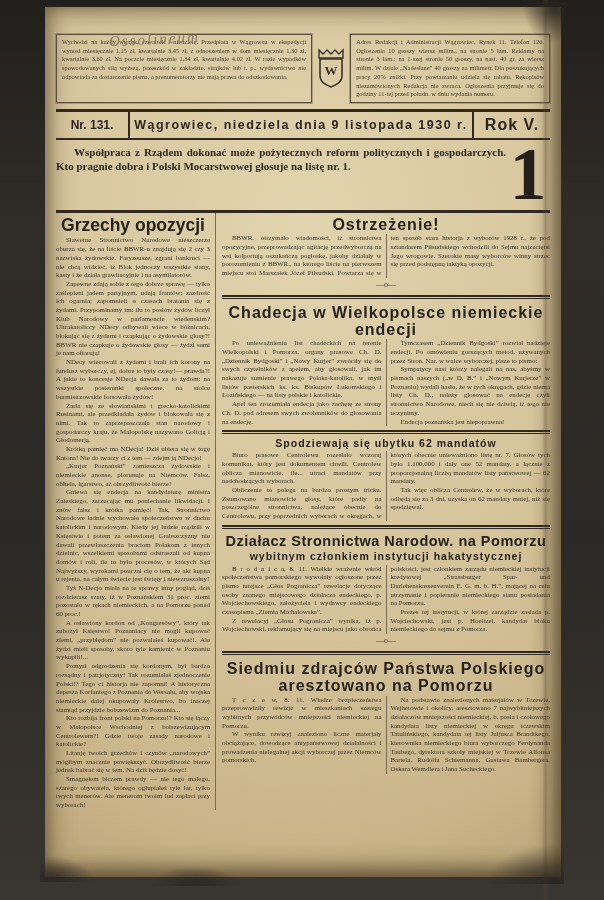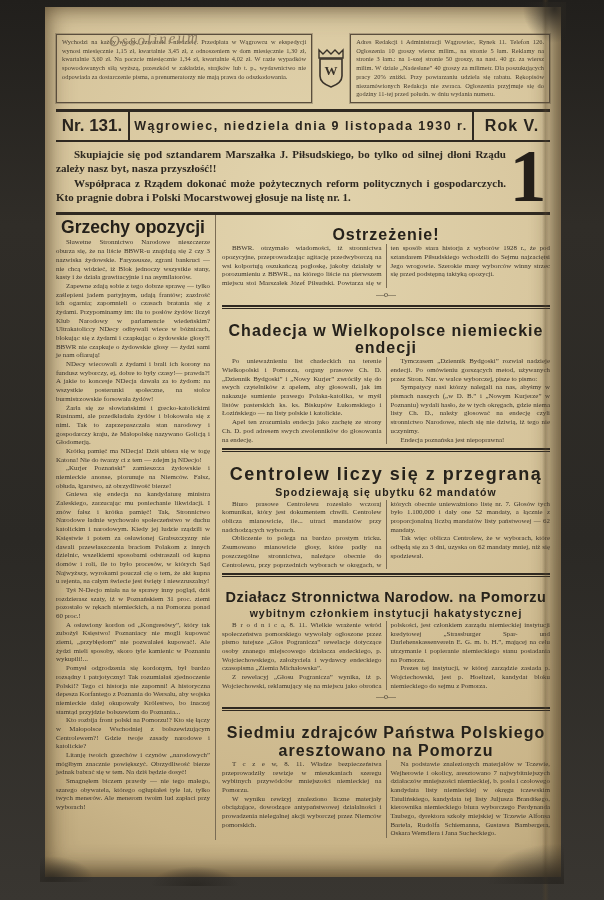--- a/index.html
+++ b/index.html
@@ -28,38 +28,38 @@
   .boxes{display:flex;margin-top:5px;align-items:stretch;}
   .box{border:1px solid #5a4e3d;box-shadow:0 0 0 1px rgba(90,78,61,.35);padding:3px 5px;
     font:400 6.4px/1.36 "Liberation Serif",serif;text-align:justify;color:#453c2f;}
   .box-left{flex:1.3;}
   .box-right{flex:1;}
   .crest{width:38px;display:flex;align-items:center;justify-content:center;}
 
   .dateline{margin-top:6px;border-top:3px solid #2f2921;border-bottom:2px solid #2f2921;display:flex;
     align-items:stretch;font-family:"Liberation Sans",sans-serif;font-weight:700;color:#2a251e;}
   .dl-cell{display:flex;align-items:center;justify-content:center;padding:4px 0;}
-  .dl-issue{width:72px;font-size:17px;}
+  .dl-issue{width:72px;font-size:12px;}
   .dl-date{flex:1;border-left:2px solid #2f2921;border-right:2px solid #2f2921;font-size:12.5px;letter-spacing:1.5px;}
   .dl-year{width:76px;font-size:16px;letter-spacing:1px;}
 
   .announce{display:flex;padding:5px 0 4px;}
   .ann-text{flex:1;font:700 11px/1.32 "Liberation Serif",serif;text-align:justify;color:#2e2921;}
   .ann-text p{margin:0;text-indent:18px;}
   .big-one{width:44px;display:flex;align-items:center;justify-content:center;
     font:700 74px/0.8 "Liberation Serif",serif;color:#241f19;}
 
   .main{border-top:3px solid #2f2921;margin-top:2px;display:flex;}
   .col-left{width:160px;flex:none;box-sizing:border-box;padding-right:5px;border-right:1px solid #7a6c54;}
   .col-right{flex:1;padding-left:6px;min-width:0;}
 
   .lead-title{margin:3px 0 2px;font:700 17.5px/1.05 "Liberation Sans",sans-serif;text-align:center;color:#25211a;}
   .body p{margin:0;font:400 6.9px/1.26 "Liberation Serif",serif;text-align:justify;text-indent:10px;color:#39322a;}
 
-  .section{padding:9px 0 2px;}
+  .section{padding:1px 0 2px;}
   .sec-divider{border-top:2px solid #2f2921;border-bottom:1px solid #2f2921;height:1px;margin:2px 0;}
   .sec-title{margin:2px 0 1px;font:700 16px/1.08 "Liberation Sans",sans-serif;text-align:center;letter-spacing:1px;color:#26221b;}
   .sec-title.small{font-size:14.5px;letter-spacing:.5px;}
   .sec-title.big{font-size:18px;letter-spacing:1.5px;}
   .sec-sub{margin:0 0 2px;font:700 10.5px/1.15 "Liberation Sans",sans-serif;text-align:center;letter-spacing:1px;color:#26221b;}
   .cols2{column-count:2;column-gap:9px;column-rule:1px solid #7a6c54;}
   .endmark{text-align:center;font:400 8px/1.5 "Liberation Serif",serif;margin:1px 0 0;color:#39322a;}
 </style>
 </head>
 <body>
@@ -83,21 +83,20 @@
     </div>
 
     <div class="dateline">
       <div class="dl-cell dl-issue">Nr. 131.</div>
       <div class="dl-cell dl-date">Wągrowiec, niedziela dnia 9 listopada 1930 r.</div>
       <div class="dl-cell dl-year">Rok V.</div>
     </div>
 
     <div class="announce">
       <div class="ann-text">
-          <p>Skupiajcie się pod sztandarem Marszałka J. Piłsudskiego, bo tylko od silnej dłoni Rządu zależy nasz byt, nasza przyszłość!!</p>
           <p>Współpraca z Rządem dokonać może pożytecznych reform politycznych i gospodarczych.  Kto pragnie dobra i Polski Mocarstwowej głosuje na listę nr. 1.</p>
         </div>
       <div class="big-one">1</div>
     </div>
 
     <div class="main">
 
       <div class="col-left">
         <h2 class="lead-title">Grzechy opozycji</h2>
         <div class="body">
@@ -136,21 +135,20 @@
               <p>Apel ten zrozumiała endecja jako zachętę ze strony Ch. D. pod adresem swych zwolenników do głosowania na endecję.</p>
               <p>Tymczasem „Dziennik Bydgoski” rozwiał nadzieje endecji. Po omówieniu gorszących metod, używanych przez Stron. Nar. w walce wyborczej, pisze to pismo:</p>
               <p>Sympatycy nasi którzy nalegali na nas, abyśmy w pismach naszych („w D. B.” i „Nowym Kurjerze” w Poznaniu) wydali hasło, że w tych okręgach, gdzie niema listy Ch. D., należy głosować na endecję czyli stronnictwo Narodowe, niech się nie dziwią, iż tego nie uczynimy.</p>
               <p>Endecja poznańska jest niepoprawna!</p>
             </div>
         </div>
 
         <div class="sec-divider"></div>
 
         <div class="section">
-          <h3 class="sec-title big">Centrolew liczy się z przegraną</h3>
           <h4 class="sec-sub">Spodziewają się ubytku 62 mandatów</h4>
           <div class="cols2 body">
               <p>Biuro prasowe Centrolewu rozesłało wczoraj komunikat, który jest dokumentem chwili.  Centrolew oblicza mianowicie, ile... utraci mandatów przy nadchodzących wyborach.</p>
               <p>Obliczenie to polega na bardzo prostym tricku.  Zsumowano mianowicie głosy, które padły na poszczególne stronnictwa, należące obecnie do Centrolewu, przy poprzednich wyborach w okręgach, w których obecnie unieważniono listę nr. 7.  Głosów tych było 1.100,000 i dały one 52 mandaty, a łącznie z proporcjonalną liczbą mandatów listy państwowej — 62 mandaty.</p>
               <p>Tak więc oblicza Centrolew, że w wyborach, które odbędą się za 3 dni, uzyska on 62 mandaty mniej, niż się spodziewał.</p>
             </div>
         </div>
 
         <div class="sec-divider"></div>
 

